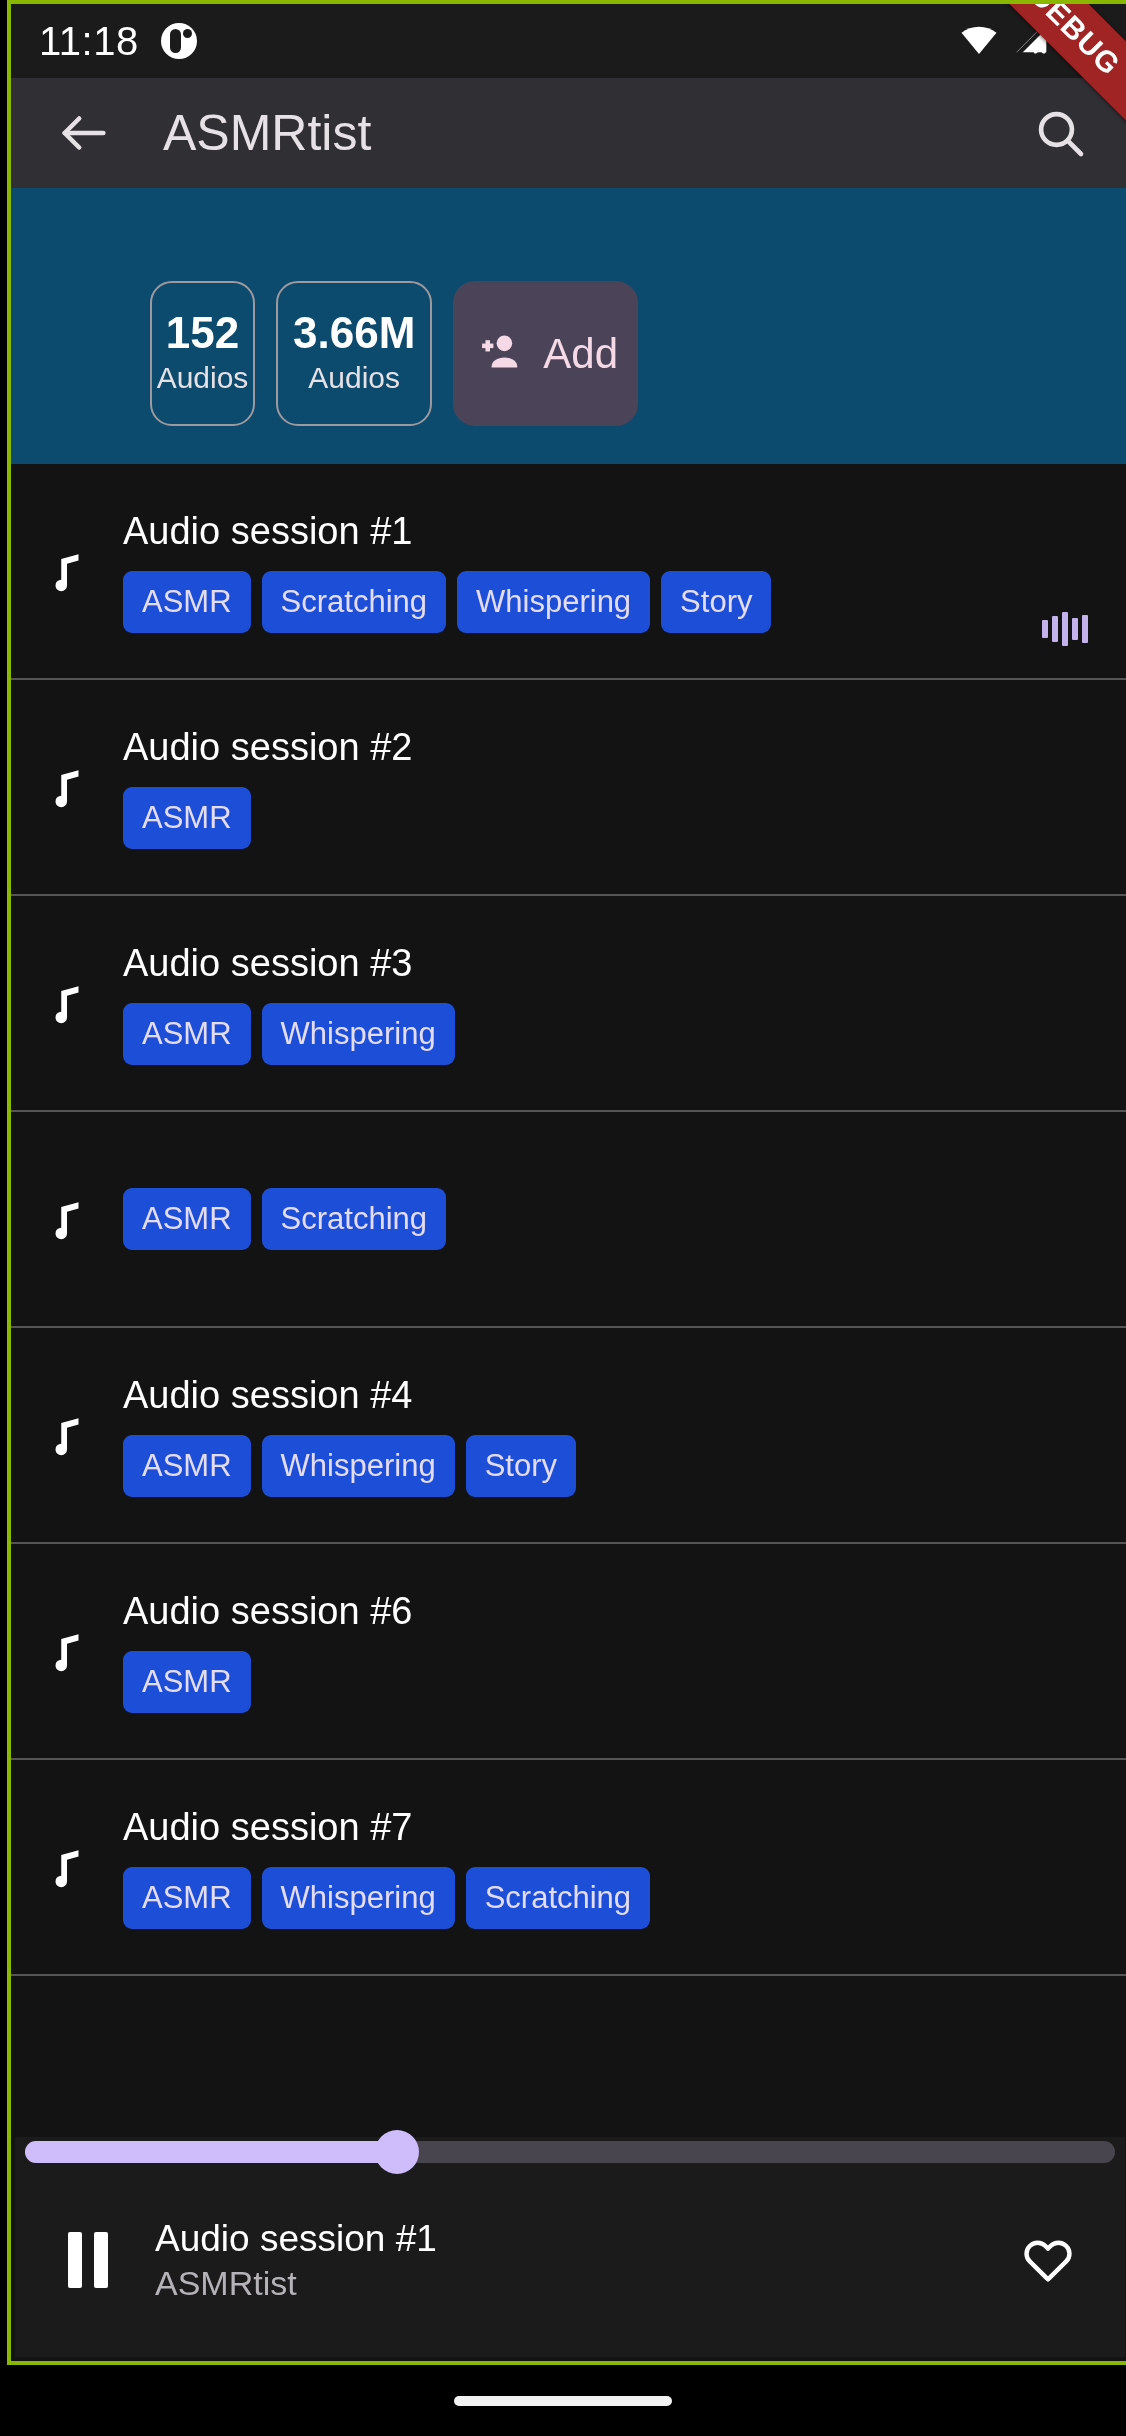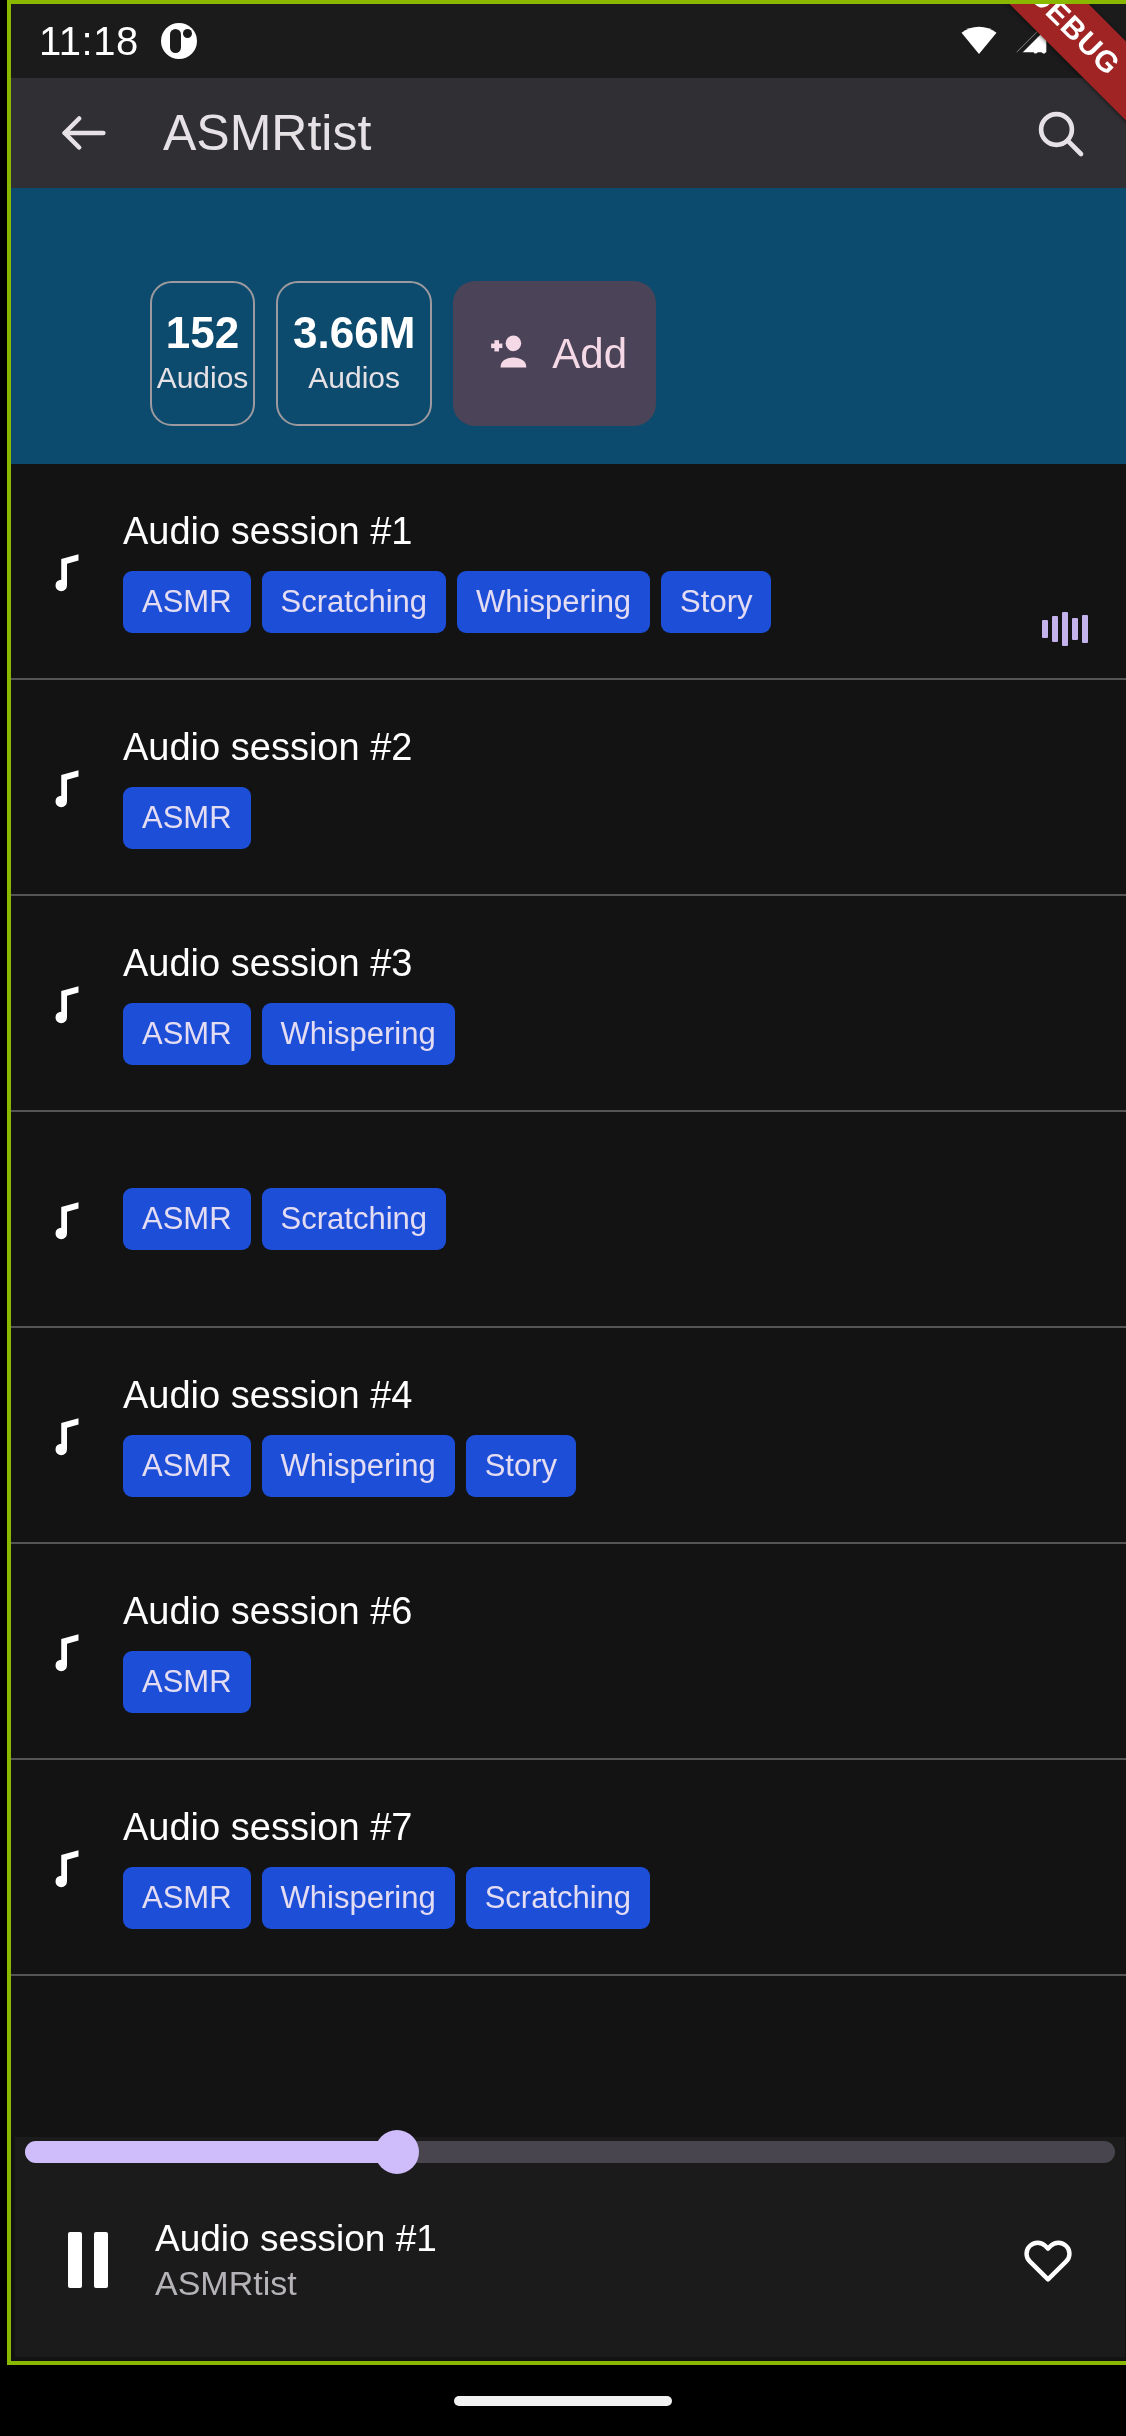--- a/index.html
+++ b/index.html
@@ -155,21 +155,21 @@
     white-space:nowrap;
   }
   .add-btn {
     height:145px;
     border-radius:22px;
     background:#4b4458;
     display:flex;
     align-items:center;
     justify-content:center;
     gap:18px;
-    padding:0 29px;
+    padding:0 20px;
   }
   .add-btn-label {
     color:#f6d9e6;
     font-size:42px;
     white-space:nowrap;
   }
 
   
   .list {
     position:absolute;

